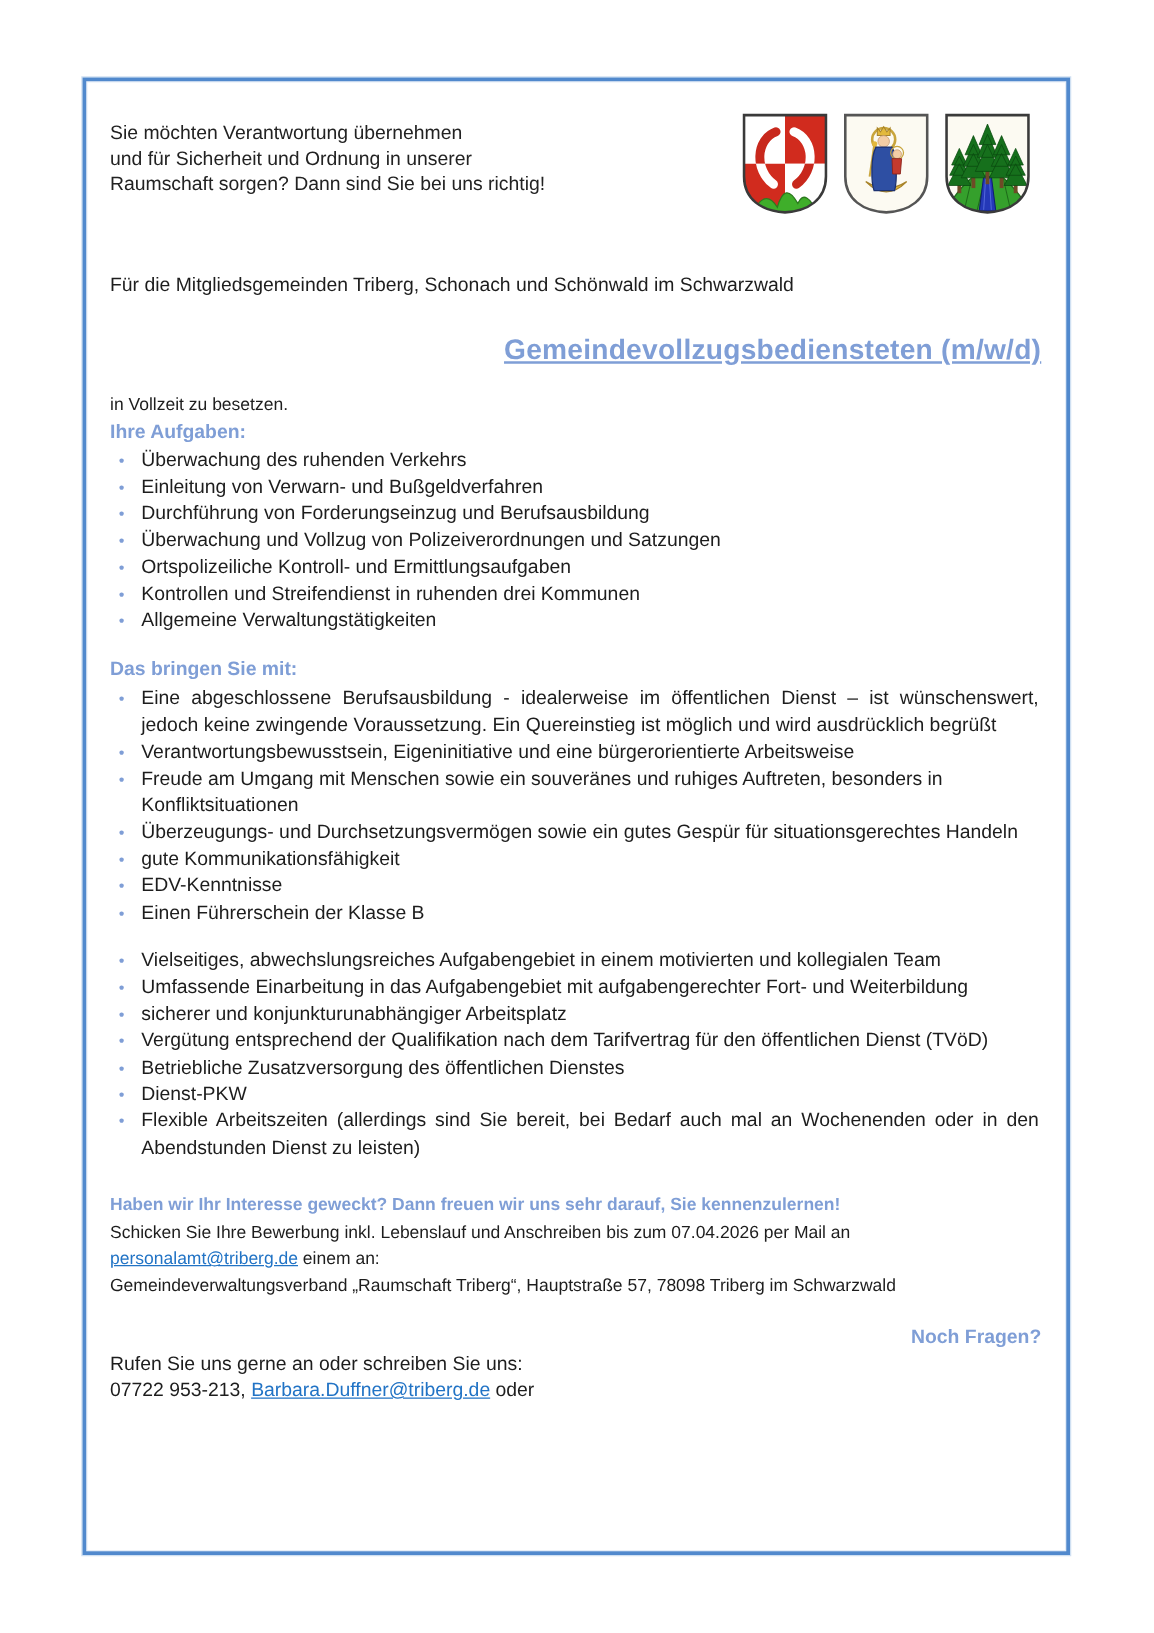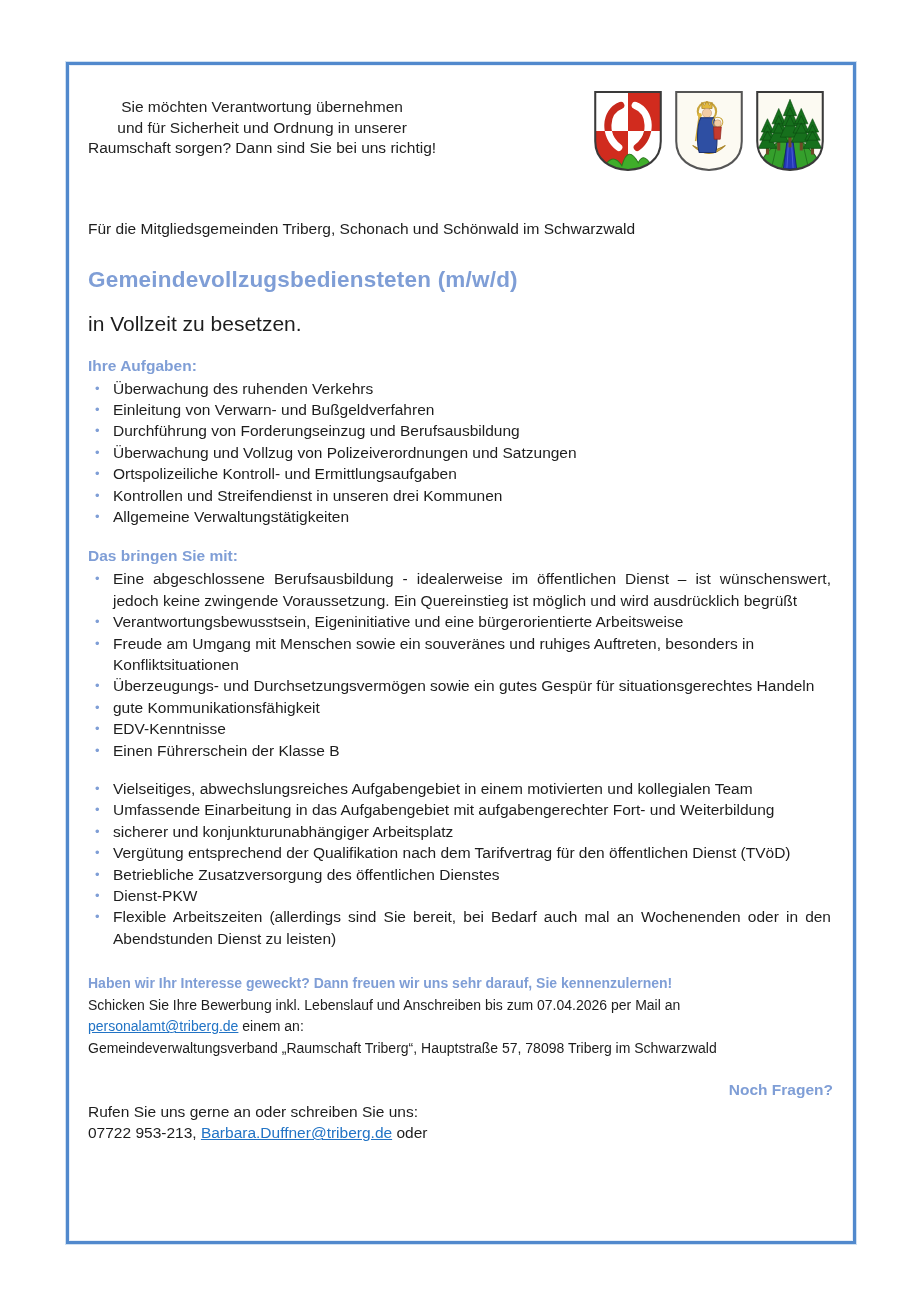--- a/index.html
+++ b/index.html
@@ -13,32 +13,32 @@
     width:923px;height:1306px;position:relative;
     font-family:"Liberation Sans", sans-serif;color:var(--ink);
     -webkit-font-smoothing:antialiased;
   }
   .frame{
     position:absolute;left:66px;top:62px;width:790px;height:1182px;
     box-sizing:border-box;border:3px solid var(--border);
     box-shadow:0 0 0 1px #cfe0f2, inset 0 0 0 1px #e6eef8;
     padding:24px 20px 0 19px;background:#fff;
   }
-  .header-row{display:flex;justify-content:space-between;align-items:flex-start;margin-top:8px;text-align:center;}
+  .header-row{display:flex;justify-content:space-between;align-items:flex-start;margin-top:8px;}
   .intro{font-size:15.5px;line-height:20.5px;color:#222;}
   .crests{display:flex;gap:7px;margin-top:-9px;margin-right:6px;}
   .crest{width:74px;height:86px;display:block;}
   .opening{margin-top:44px;font-size:15.5px;line-height:21.5px;}
   .job-title{
-    margin:27px 0 0;text-align:left;font-size:22.5px;line-height:26px;
-    font-weight:700;color:var(--accent);letter-spacing:.2px;
-  }
-  .fulltime{margin-top:20px;font-size:21px;line-height:21px;}
+    margin:27px 0 0;text-align:right;font-size:22.5px;line-height:26px;
+    font-weight:700;color:var(--accent);letter-spacing:.2px;text-decoration:underline;
+  }
+  .fulltime{margin-top:20px;font-size:14px;line-height:21px;}
   .section{margin-top:17px;}
-  .section.first{margin-top:21px;}
+  .section.first{margin-top:1px;}
   .section.second{margin-top:18px;}
   .section-title{font-size:15.5px;line-height:21px;font-weight:700;color:var(--accent);}
   ul.bullets{list-style:none;margin:2px 0 0;padding:0;}
   ul.bullets li{display:flex;font-size:15.5px;line-height:21.4px;}
   .bullet{flex:0 0 25px;box-sizing:border-box;padding-left:7px;color:var(--accent);font-size:13px;}
   .bullet-text{flex:1;padding-right:2px;}
   li.justify .bullet-text{text-align:justify;}
   .contact-block{margin-top:24px;font-size:14px;line-height:21.5px;}
   .interest-heading{font-weight:700;color:var(--accent);}
   .link{color:var(--link);text-decoration:underline;cursor:pointer;}
@@ -159,21 +159,21 @@
         <li>
           <span class="bullet">•</span>
           <span class="bullet-text">Überwachung und Vollzug von Polizeiverordnungen und Satzungen</span>
         </li>
         <li>
           <span class="bullet">•</span>
           <span class="bullet-text">Ortspolizeiliche Kontroll- und Ermittlungsaufgaben</span>
         </li>
         <li>
           <span class="bullet">•</span>
-          <span class="bullet-text">Kontrollen und Streifendienst in unseren drei Kommunen</span>
+          <span class="bullet-text">Kontrollen und Streifendienst in ruhenden drei Kommunen</span>
         </li>
         <li>
           <span class="bullet">•</span>
           <span class="bullet-text">Allgemeine Verwaltungstätigkeiten</span>
         </li>
       </ul>
   </div>
 
   <div class="section second">
     <div class="section-title">Das bringen Sie mit:</div>

